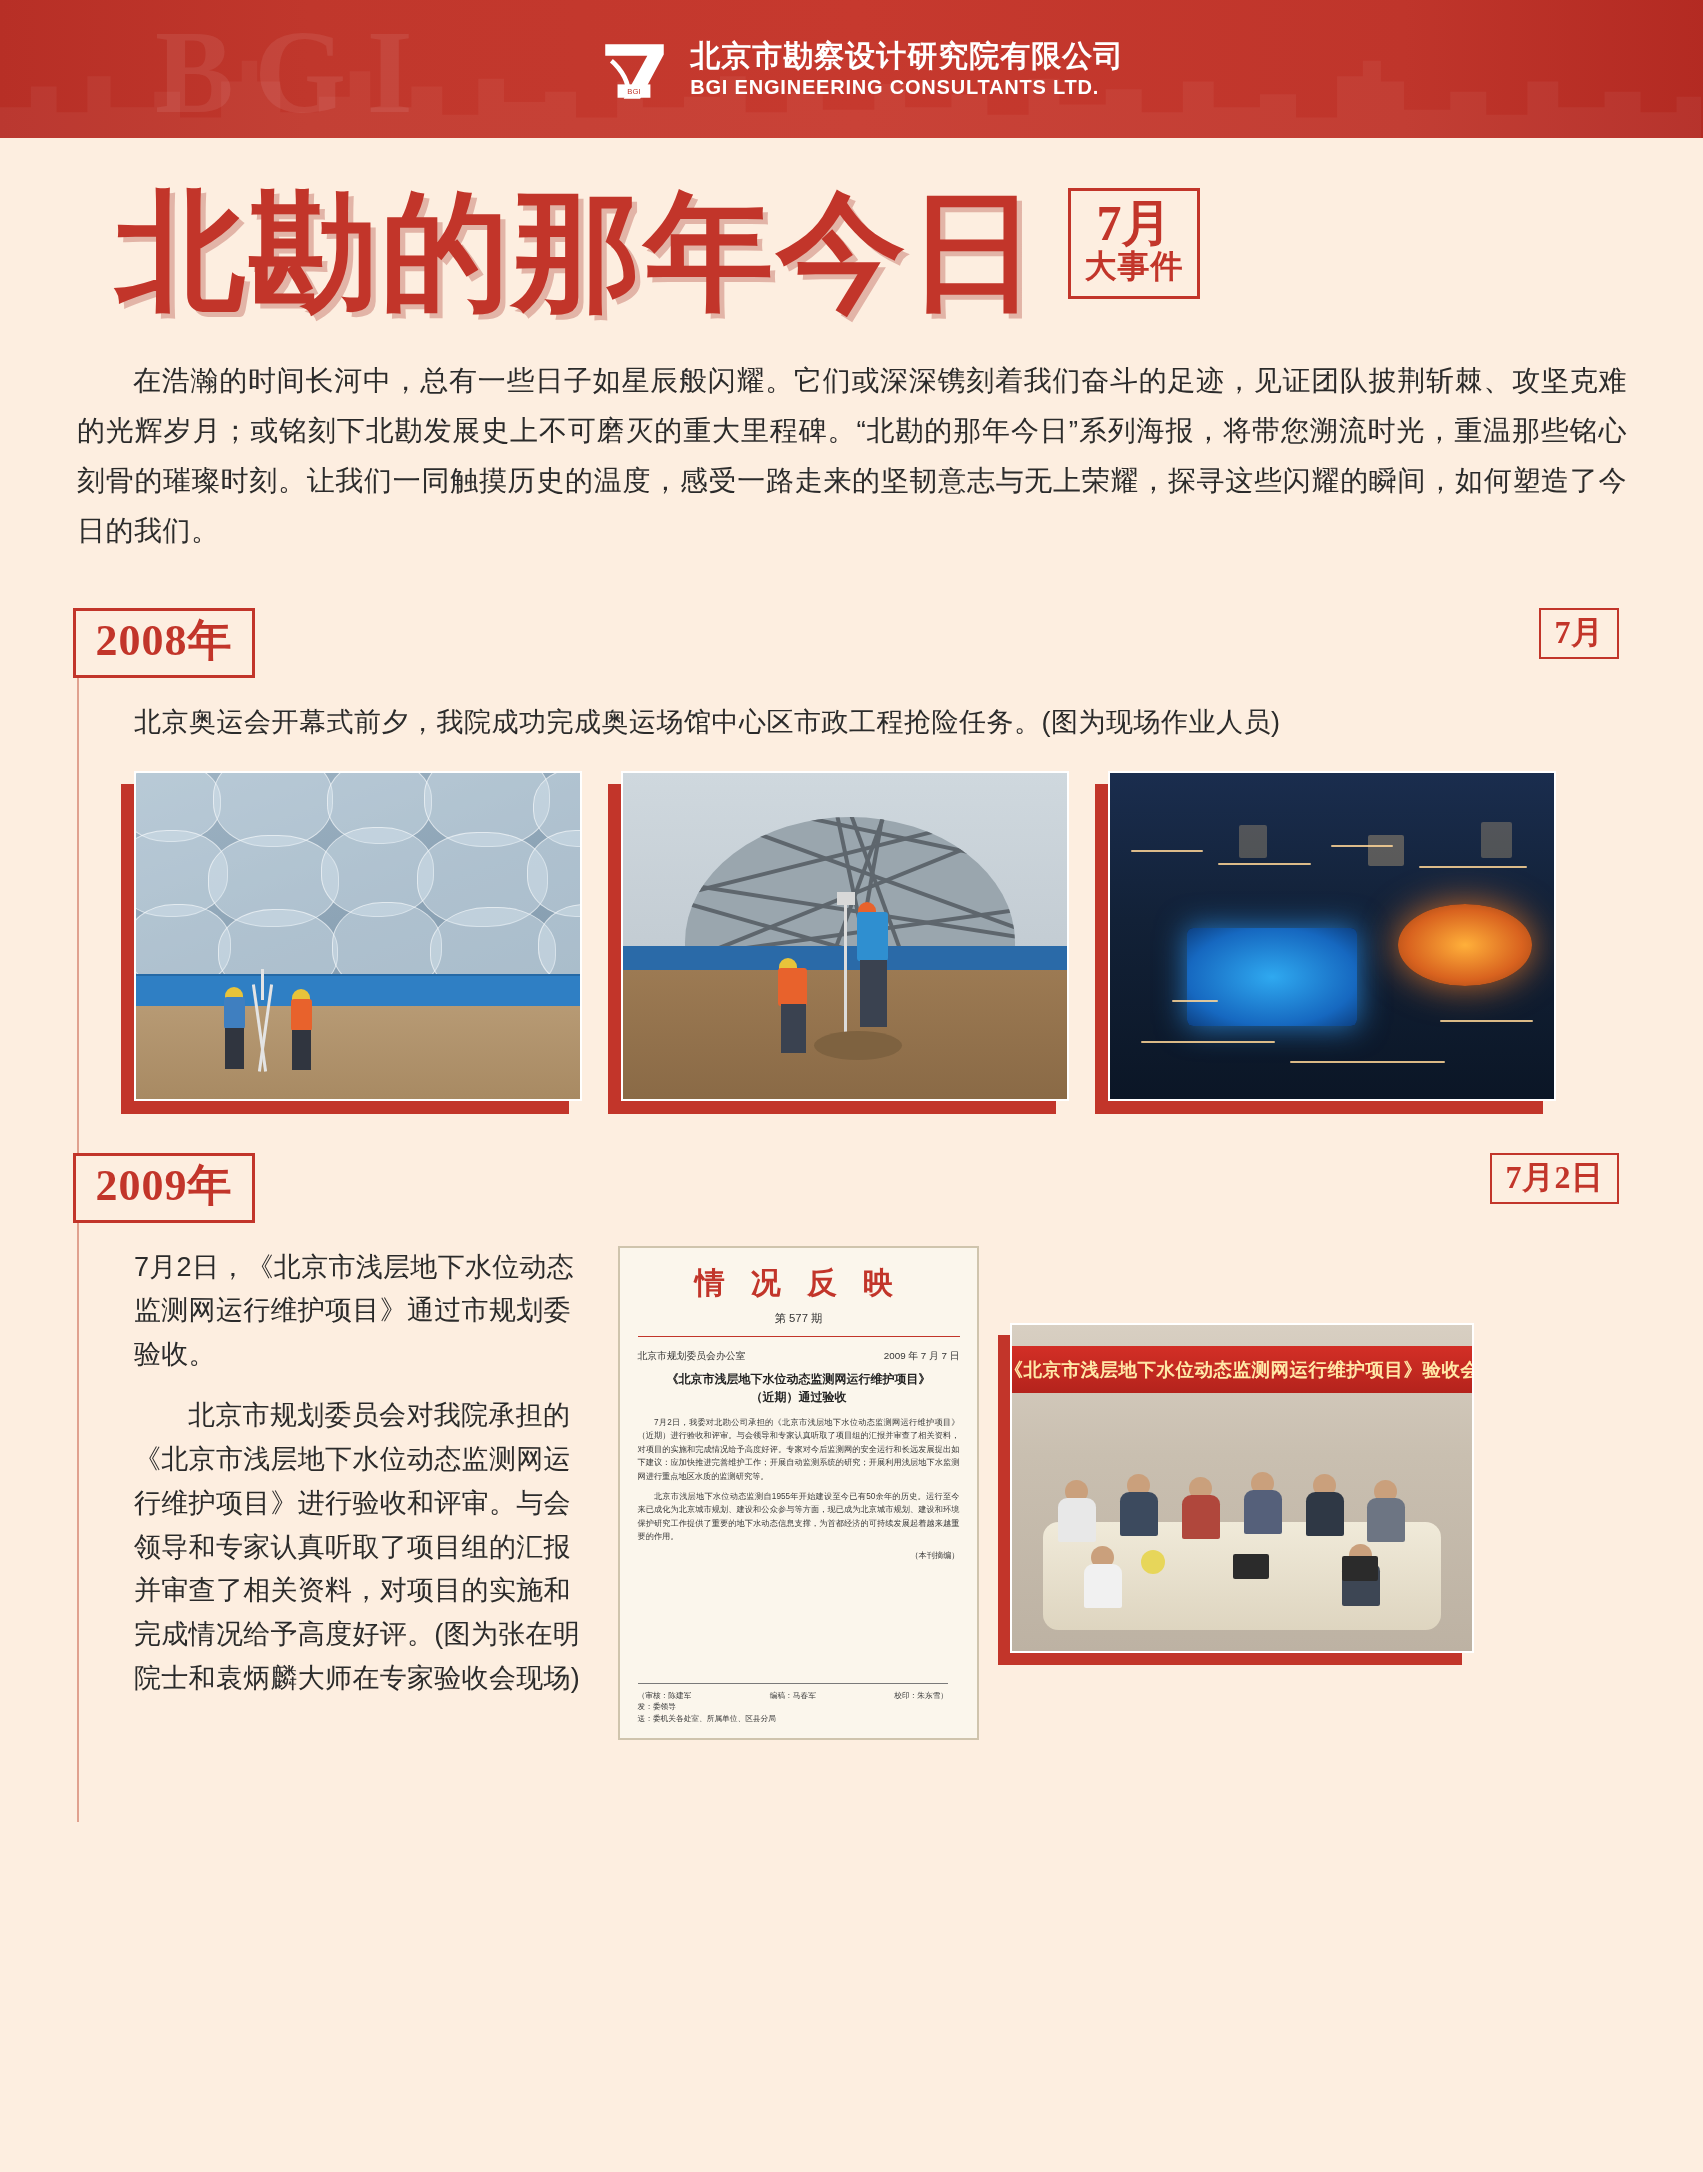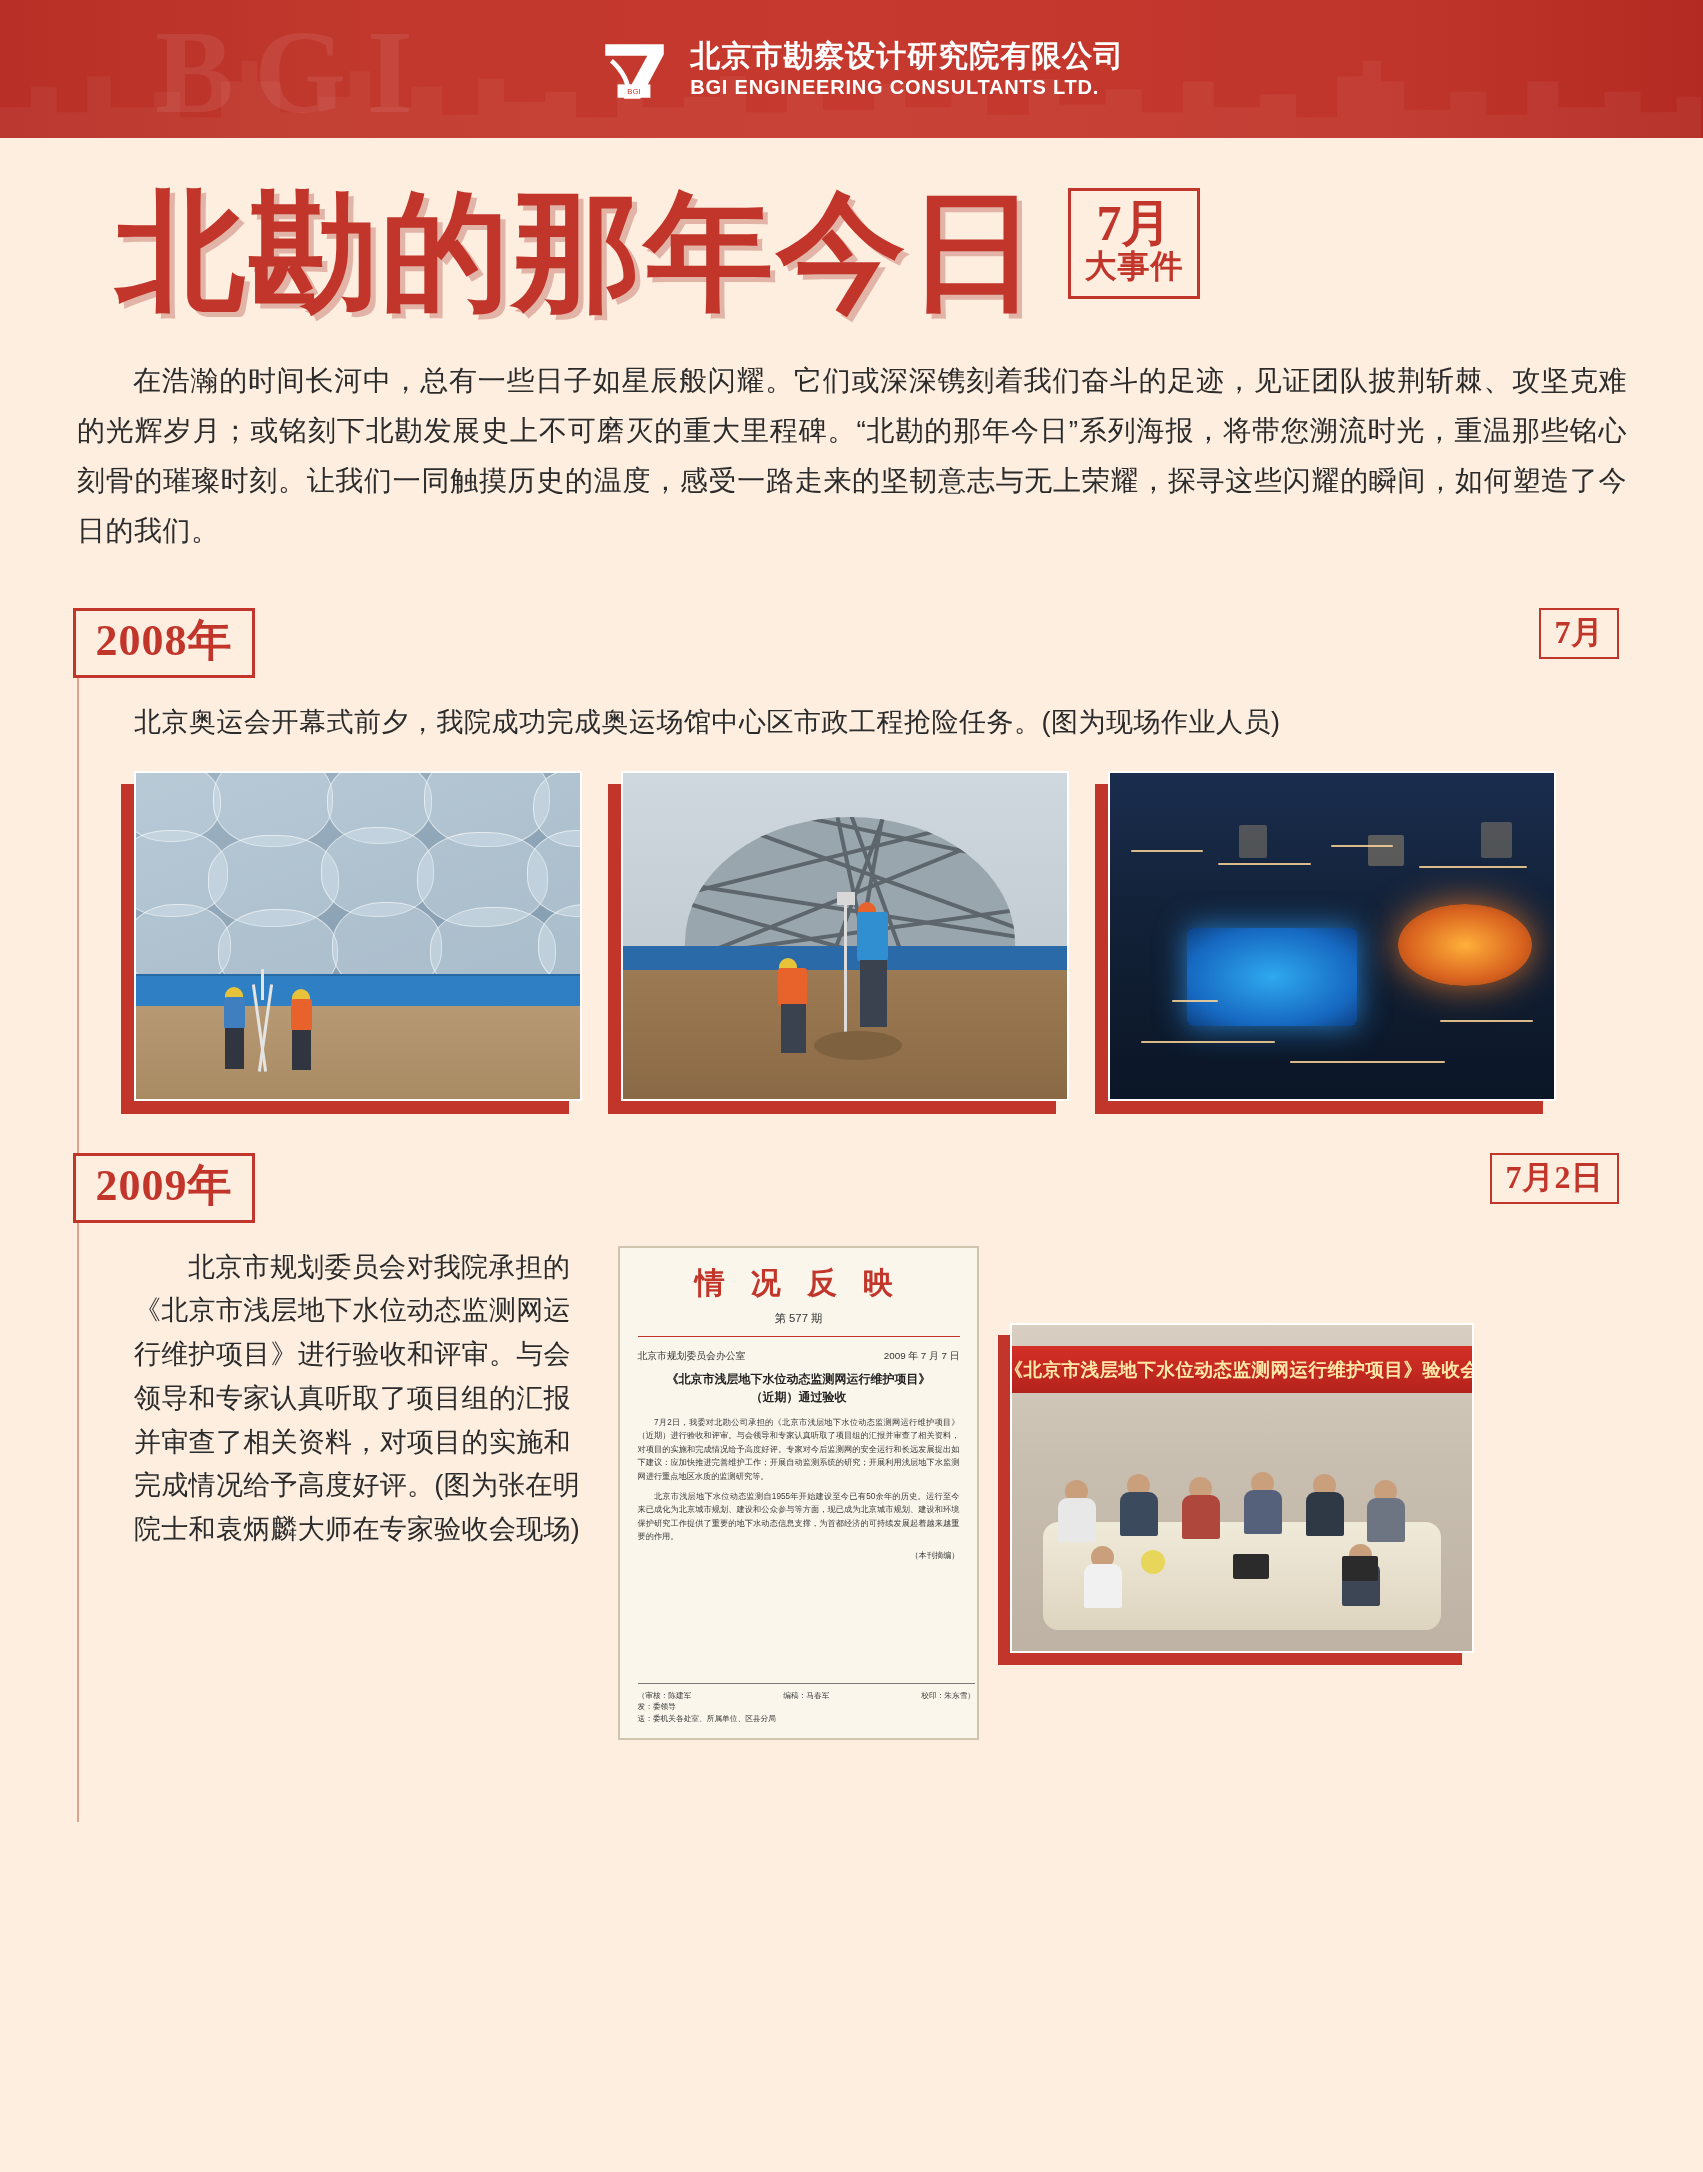--- a/index.html
+++ b/index.html
@@ -346,21 +346,21 @@
     display: flex; justify-content: space-between;
     font-size: 9.8px; color: #333; margin-bottom: 7.2px; margin-top: 13px;
   }
   .doc-subject {
     text-align: center; font-size: 12px; font-weight: bold;
     color: #222; line-height: 1.5; margin-bottom: 9.3px;
   }
   .doc-para { font-size: 8.2px; color: #3a3a3a; line-height: 1.65; text-align: justify; text-indent: 2em; margin-bottom: 6.2px; }
   .doc-sign { text-align: right; font-size: 8.2px; color: #3a3a3a; margin-top: 5.2px; }
   .doc-foot {
-    position: absolute; left: 17.5px; right: 2px; bottom: 13.4px;
+    position: absolute; left: 17.5px; right: 29px; bottom: 13.4px;
     border-top: 1px solid #7a7a7a; padding-top: 5.2px;
     font-size: 7.7px; color: #3a3a3a; line-height: 1.5;
   }
   .doc-foot .r { display: flex; justify-content: space-between; }
 
   .meeting-frame {
     position: relative;
     width: 464px;
     height: 330px;
     margin-top: 77px;
@@ -530,20 +530,21 @@
   <div class="section">
     <div class="year-row">
       <div class="year-tag">2009年</div>
       <div class="date-tag">7月2日</div>
     </div>
 
     <div class="section-body">
       <div class="two-col">
 
         <div class="col-text">
+          <p>7月2日，《北京市浅层地下水位动态监测网运行维护项目》通过市规划委验收。</p>
           <p class="indent">北京市规划委员会对我院承担的《北京市浅层地下水位动态监测网运行维护项目》进行验收和评审。与会领导和专家认真听取了项目组的汇报并审查了相关资料，对项目的实施和完成情况给予高度好评。(图为张在明院士和袁炳麟大师在专家验收会现场)</p>
         </div>
 
         <div class="doc-frame">
           <div class="doc-title">情 况 反 映</div>
           <div class="doc-issue">第 577 期</div>
           <div class="doc-rule"></div>
           <div class="doc-meta">
             <span>北京市规划委员会办公室</span>
             <span>2009 年 7 月 7 日</span>

